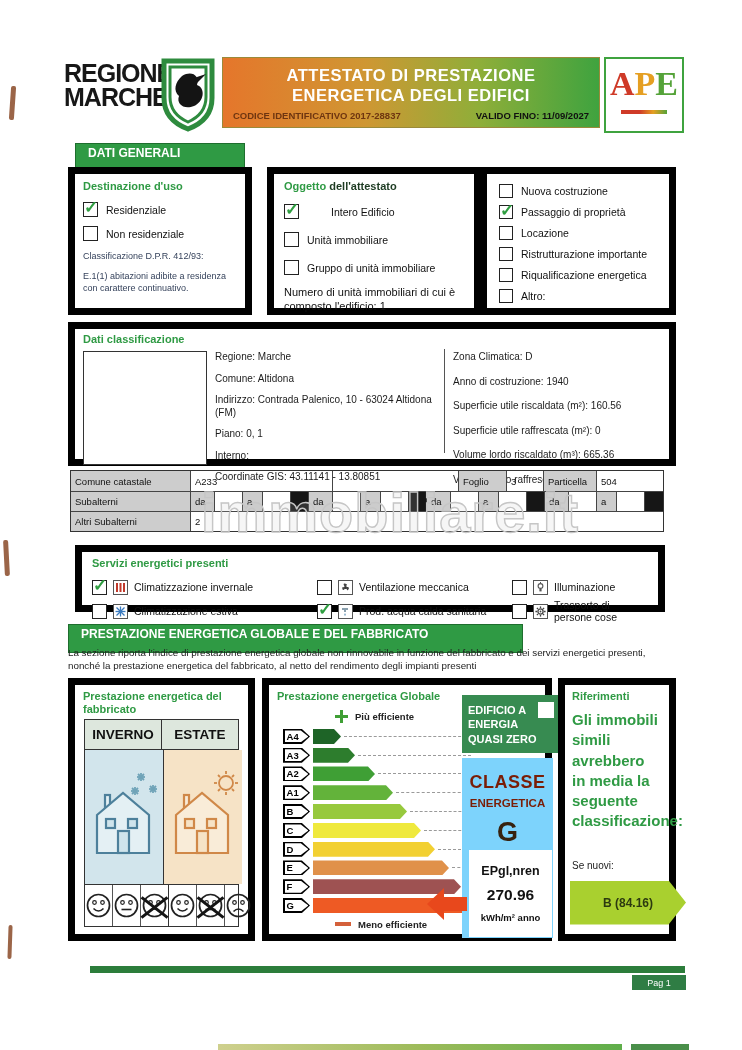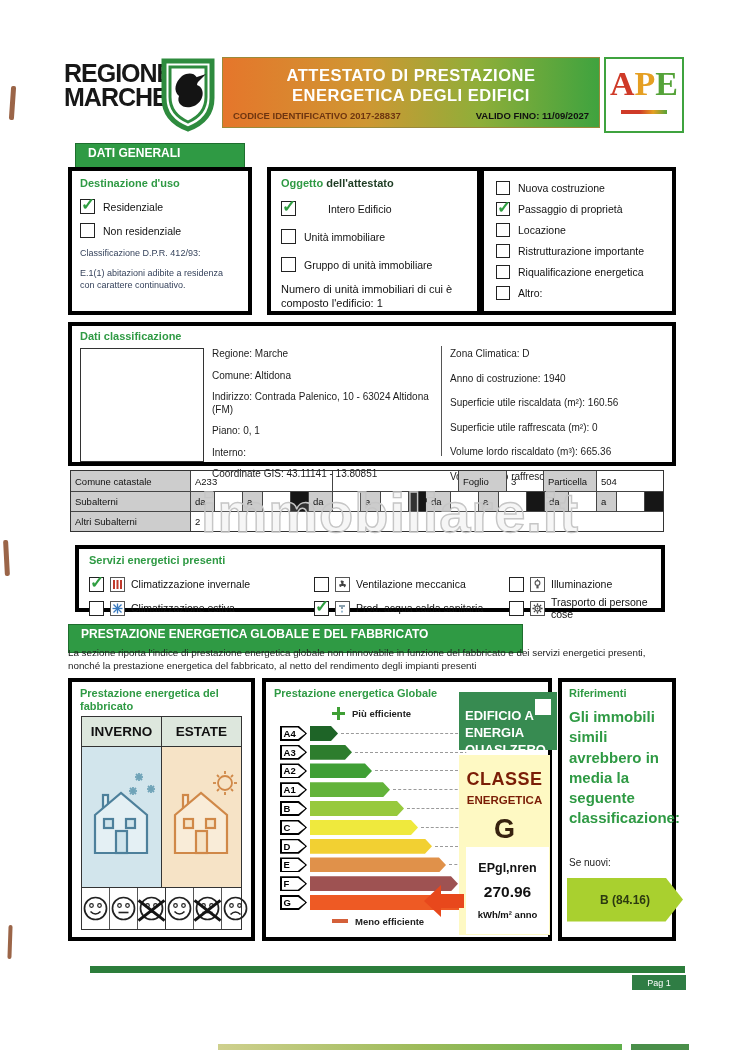--- a/index.html
+++ b/index.html
@@ -21,21 +21,21 @@
   .banner-sub .valido { color:#101010; }
   .ape-box { position:absolute; left:604px; top:57px; width:80px; height:76px; background:#fff; border:2px solid #3fa33f; text-align:center; }
   .ape-letters { font-size:34px; font-weight:bold; line-height:1; padding-top:8px; font-family:"Liberation Serif", serif; }
   .ape-a{color:#cf3a28;} .ape-p{color:#e59f22;} .ape-e{color:#55a339;}
   .ape-bar { width:46px; height:4px; margin:9px auto 0 auto; background:linear-gradient(90deg,#cf3a28 40%, #e59f22 70%, #55a339 100%); }
 
   
   .sec-bar { position:absolute; height:29px; background:#2f9a44; color:#fff; font-weight:bold; font-size:12px; line-height:19px; padding-left:12px; border:1px solid #1e6e2e; }
 
   
-  .fbox { position:absolute; border:4px solid #000000; background:#fff; }
+  .fbox { position:absolute; border:7px solid #000000; background:#fff; }
   .g-title { color:#2f9a44; font-weight:bold; font-size:11px; }
 
   
   .cb { position:relative; display:inline-block; width:15px; height:15px; border:1.6px solid #222; background:#fff; flex:none; }
   .cb.checked::after { content:"\2713"; position:absolute; left:0px; top:-6px; color:#2f9e41; font-weight:bold; font-size:17px; }
   .cb-row { display:flex; align-items:center; gap:8px; margin-bottom:9px; font-size:10.5px; color:#111; }
 
   
   .dest-class { color:#36435c; font-size:9px; margin-top:10px; }
   .dest-e1 { color:#36435c; font-size:9px; margin-top:10px; line-height:1.3; }
@@ -96,23 +96,23 @@
   .pent { position:relative; width:27px; height:15px; flex:none; background:#000;
           clip-path:polygon(0 0,70% 0,100% 50%,70% 100%,0 100%); }
   .pent i { position:absolute; inset:1.6px; background:#fff; clip-path:polygon(0 0,68% 0,100% 50%,68% 100%,0 100%);
             font-style:normal; font-weight:bold; font-size:9.5px; display:flex; align-items:center; padding-left:2px; color:#000; }
   .bar { height:15px; flex:none; clip-path:polygon(0 0,calc(100% - 7px) 0,100% 50%,calc(100% - 7px) 100%,0 100%); }
   .dashline { flex:1; border-top:1.2px dashed #9a9a9a; margin-right:2px; }
   .legend-bottom { display:flex; align-items:center; gap:7px; font-size:9.5px; font-weight:bold; color:#222; margin:4px 0 0 58px; }
   .minus-ico { width:16px; height:4px; background:#d4603a; }
 
   .nzeb { position:absolute; left:193px; top:10px; width:98px; height:58px; background:#378b51; color:#fff;
-          font-size:13px; font-weight:bold; line-height:1.3; padding:16px 6px; }
+          font-size:11px; font-weight:bold; line-height:1.3; padding:8px 6px; }
   .nzeb-cb { position:absolute; right:6px; top:7px; width:16px; height:16px; background:#fff; }
-  .classe-box { position:absolute; left:193px; top:73px; width:91px; height:180px; background:#fef9c3; text-align:center; }
+  .classe-box { position:absolute; left:193px; top:73px; width:91px; height:180px; background:#7dd3fc; text-align:center; }
   .classe-l1 { color:#7a1d06; font-weight:bold; font-size:18px; letter-spacing:.5px; padding-top:14px; }
   .classe-l2 { color:#7a1d06; font-weight:bold; font-size:11.5px; margin-top:4px; }
   .classe-val { color:#37220f; font-weight:bold; font-size:27px; margin-top:8px; }
   .ep-box { position:absolute; left:7px; right:1px; bottom:1px; top:92px; background:#fff; display:flex; flex-direction:column; justify-content:center; gap:8px; }
   .ep-label { font-weight:bold; font-size:12.5px; color:#111; }
   .ep-value { font-weight:bold; font-size:15.5px; color:#111; }
   .ep-unit { font-weight:bold; font-size:9.5px; color:#111; }
   .red-arrow { position:absolute; left:158px; top:200px; }
 
   

